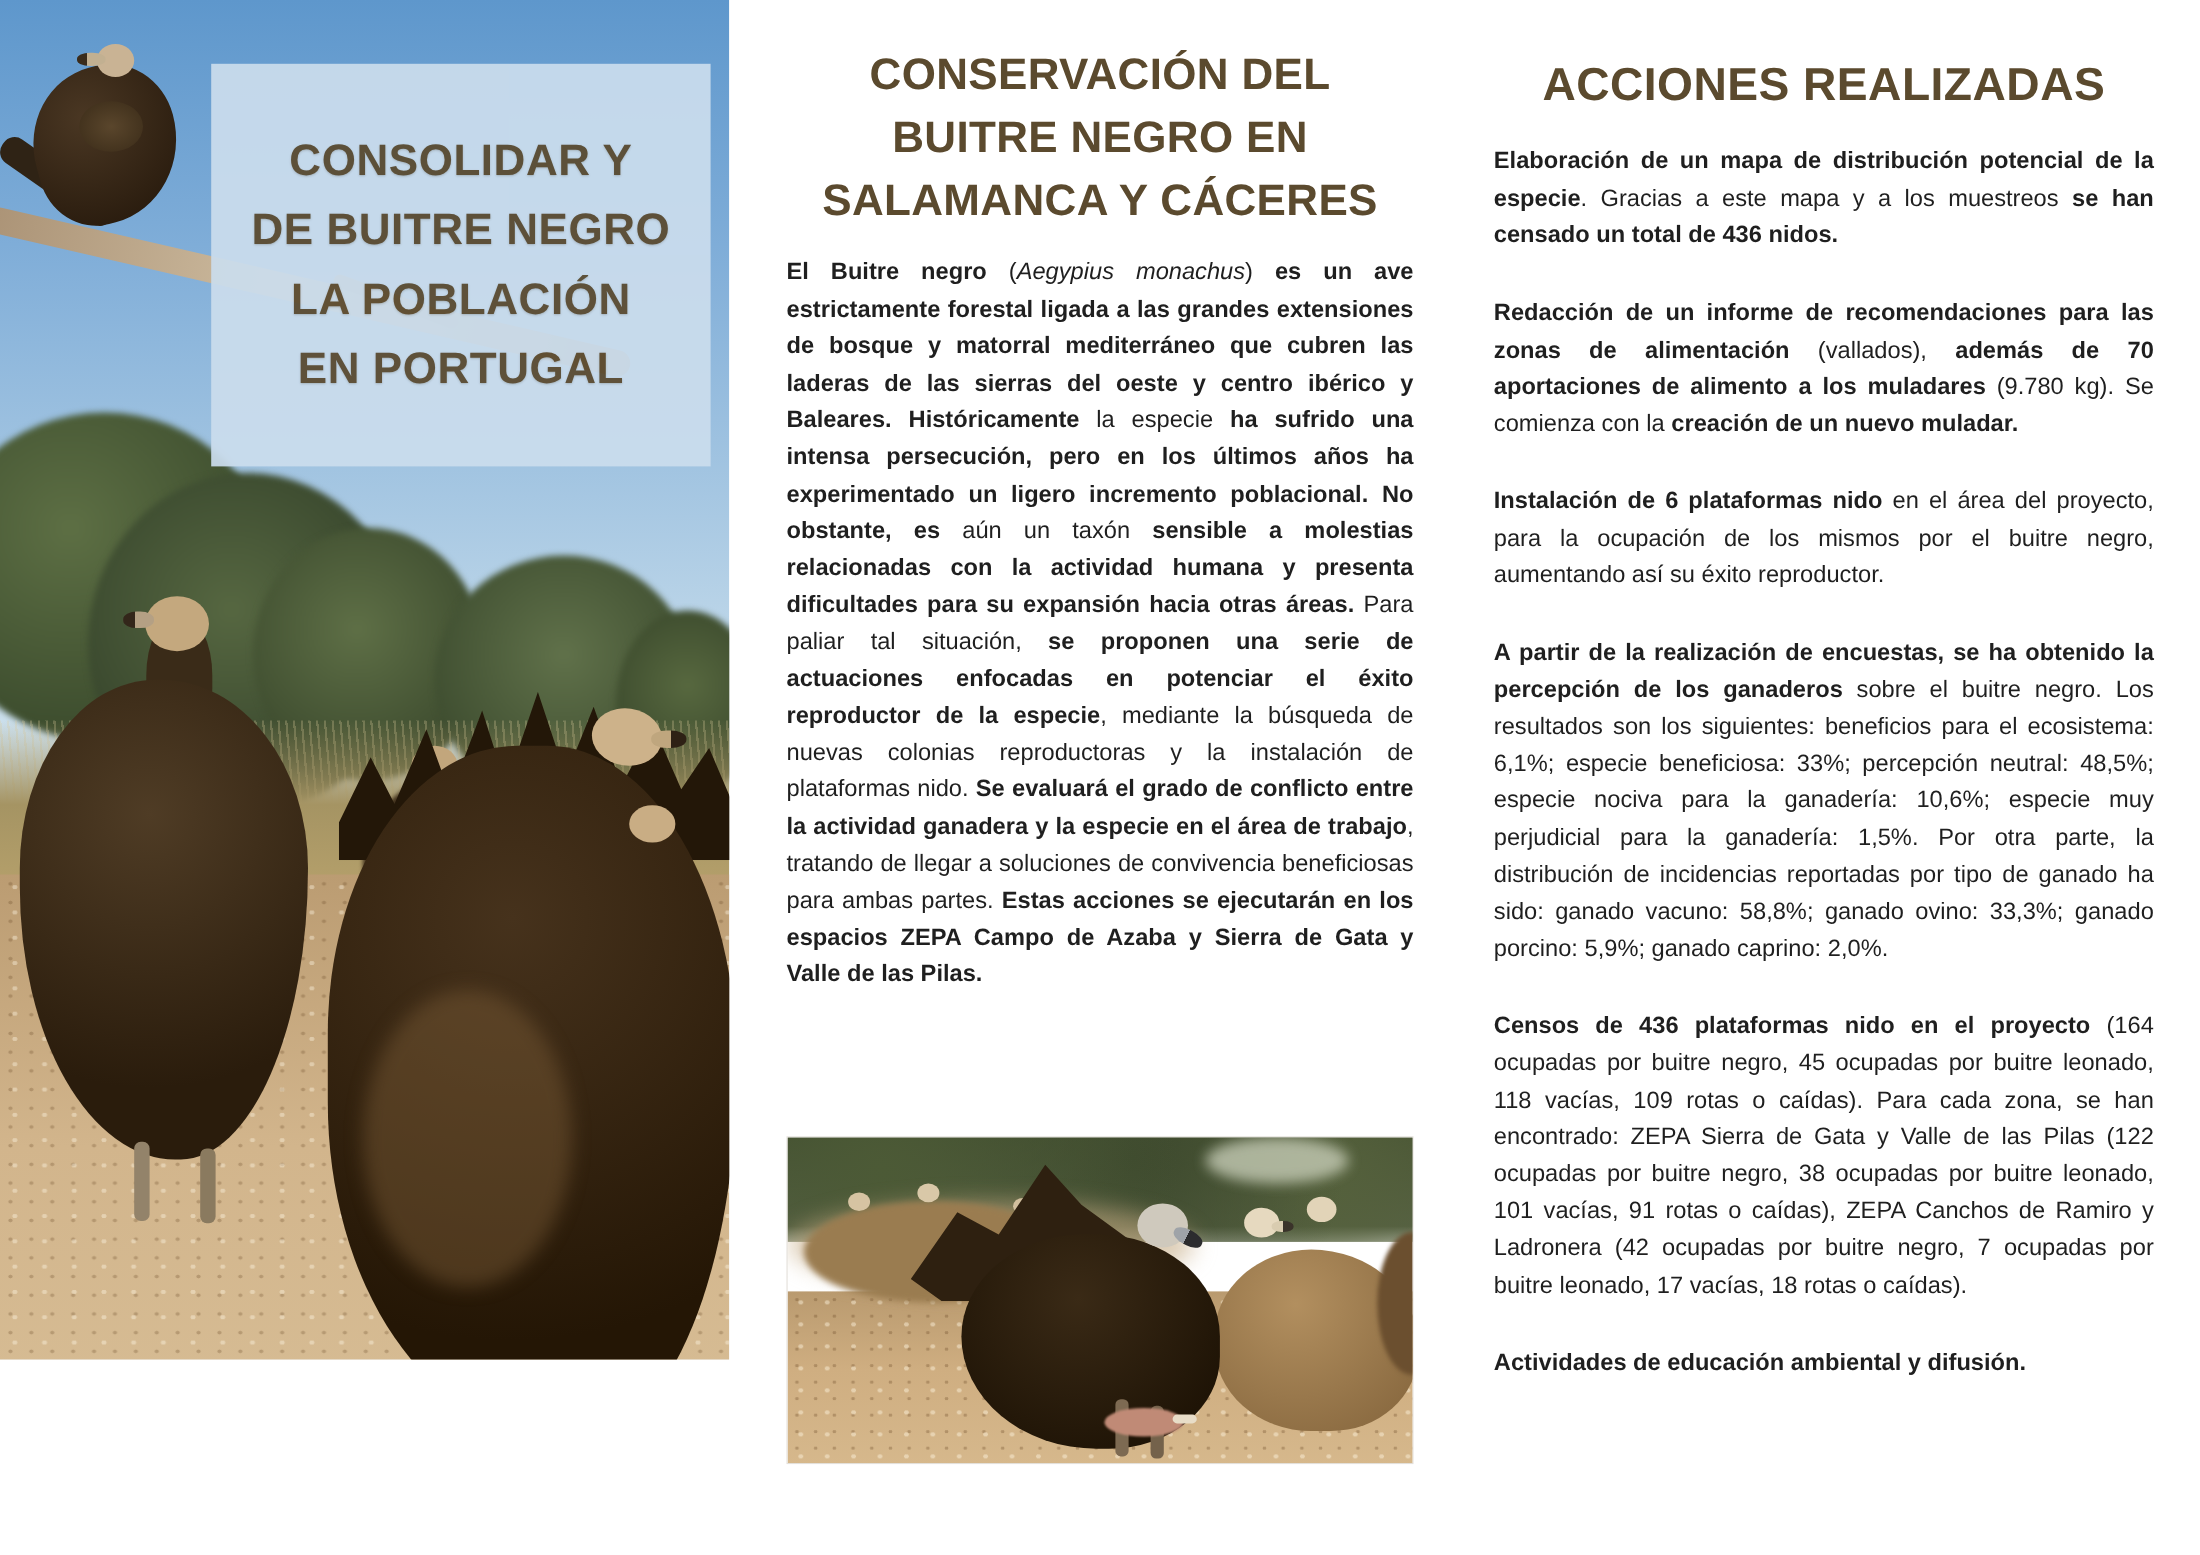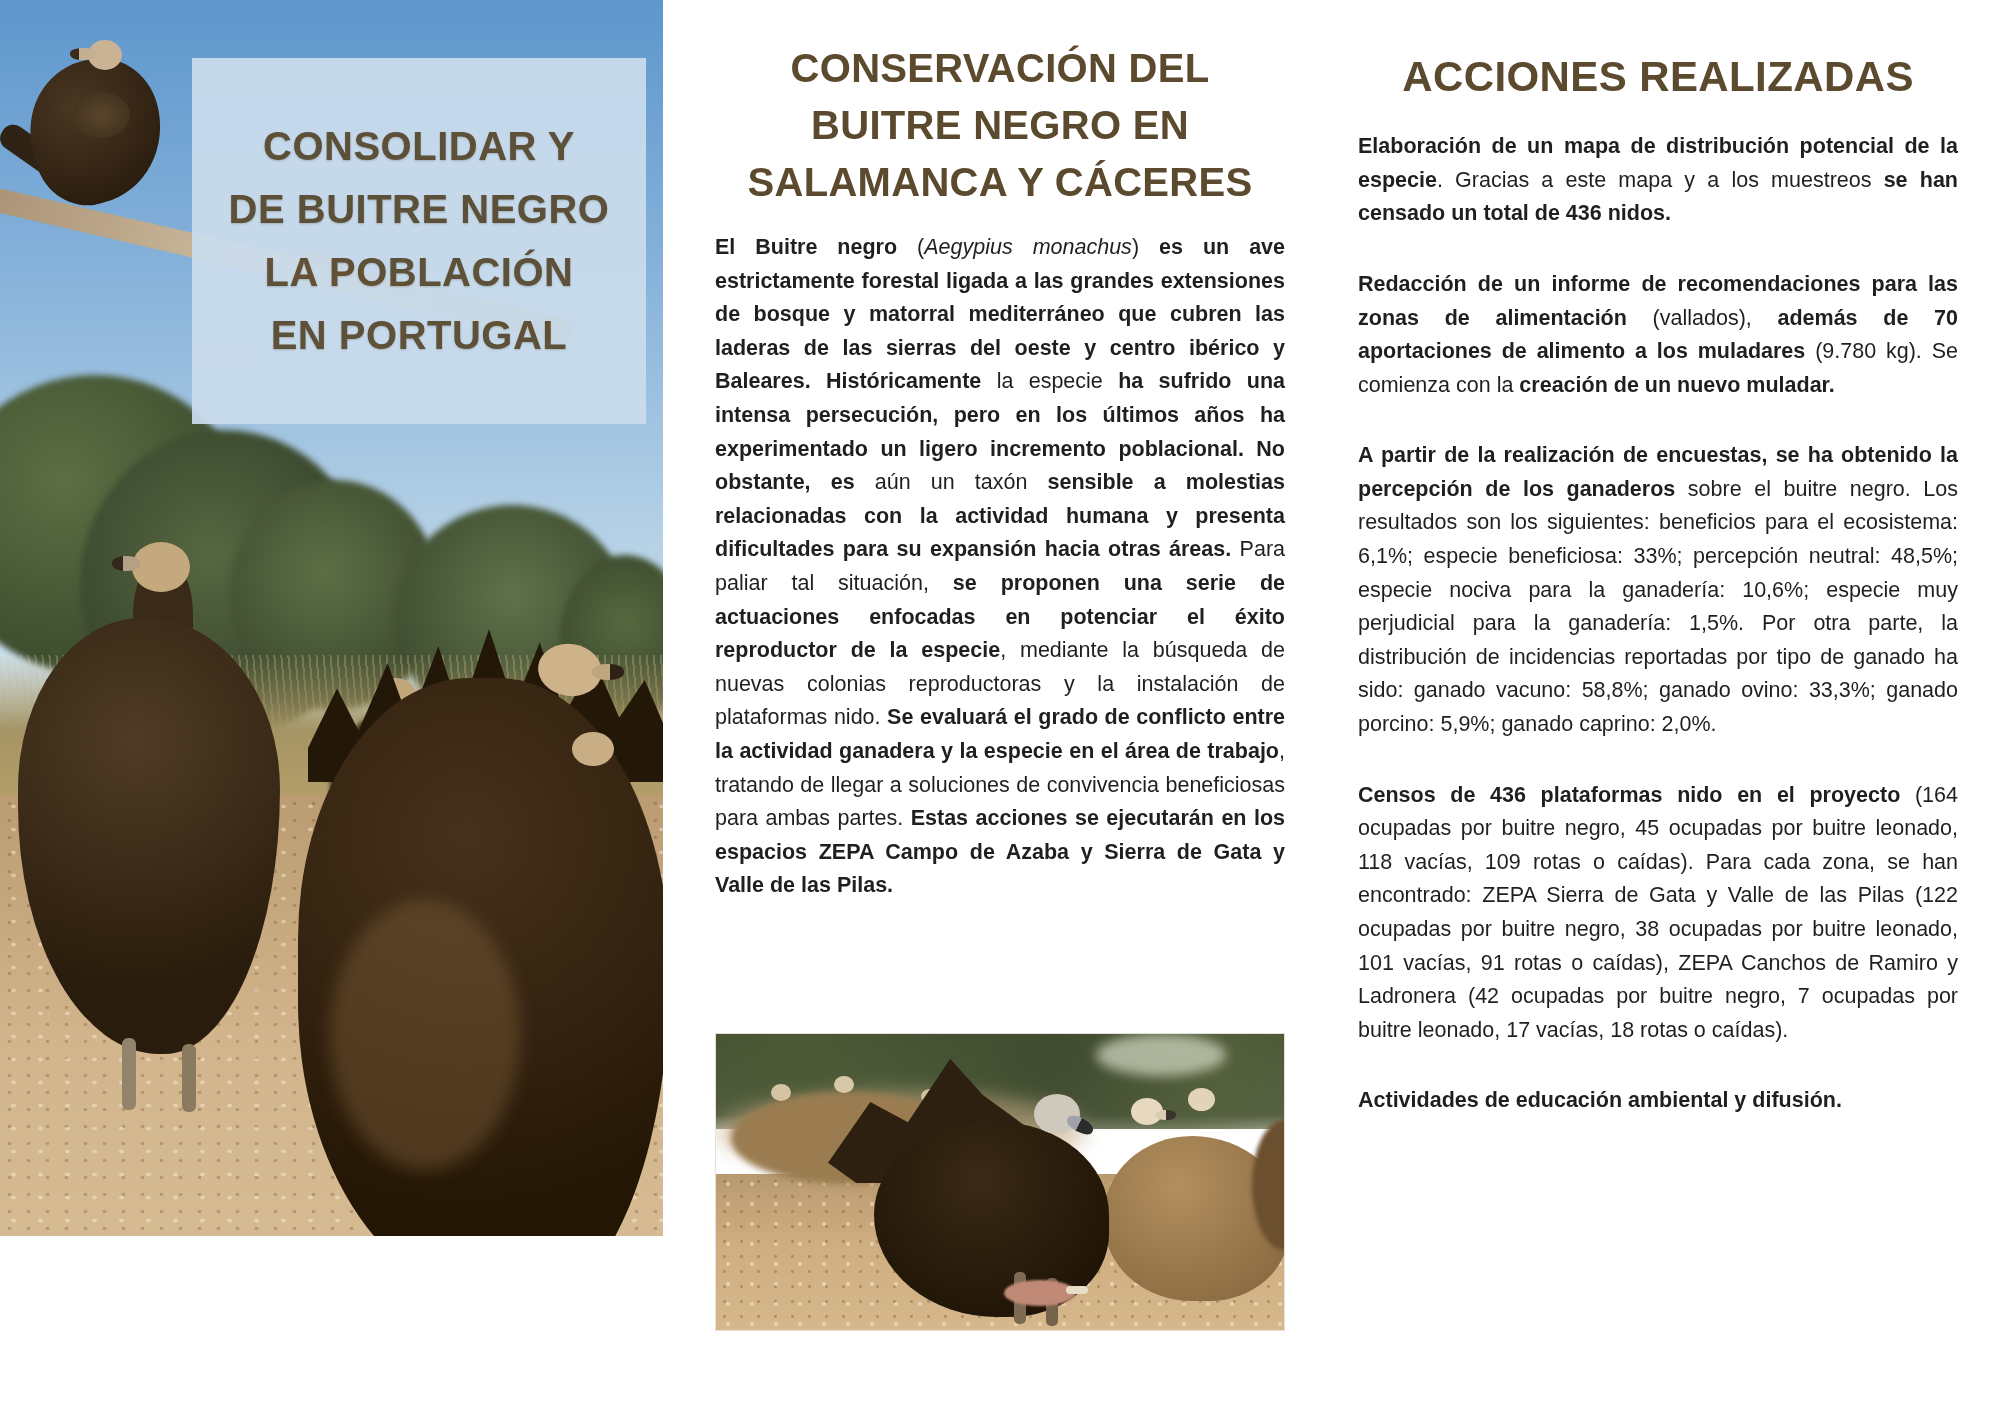--- a/index.html
+++ b/index.html
@@ -191,19 +191,20 @@
       <div class="mp-carcass"></div>
       <div class="mp-bone"></div>
     </div>
   </section>
 
   <section class="panel-right">
     <h1 class="right-title">ACCIONES REALIZADAS</h1>
     <div class="right-paras">
       <p class="body-text"><span class="run-bold">Elaboración de un mapa de distribución potencial de la especie</span><span class="run-regular">. Gracias a este mapa y a los muestreos </span><span class="run-bold">se han censado un total de 436 nidos.</span></p>
       <p class="body-text"><span class="run-bold">Redacción de un informe de recomendaciones para las zonas de alimentación </span><span class="run-regular">(vallados), </span><span class="run-bold">además de 70 aportaciones de alimento a los muladares </span><span class="run-regular">(9.780 kg). Se comienza con la </span><span class="run-bold">creación de un nuevo muladar.</span></p>
+      <p class="body-text"><span class="run-bold">Instalación de 6 plataformas nido </span><span class="run-regular">en el área del proyecto, para la ocupación de los mismos por el buitre negro, aumentando así su éxito reproductor.</span></p>
       <p class="body-text"><span class="run-bold">A partir de la realización de encuestas, se ha obtenido la percepción de los ganaderos </span><span class="run-regular">sobre el buitre negro. Los resultados son los siguientes: beneficios para el ecosistema: 6,1%; especie beneficiosa: 33%; percepción neutral: 48,5%; especie nociva para la ganadería: 10,6%; especie muy perjudicial para la ganadería: 1,5%. Por otra parte, la distribución de incidencias reportadas por tipo de ganado ha sido: ganado vacuno: 58,8%; ganado ovino: 33,3%; ganado porcino: 5,9%; ganado caprino: 2,0%.</span></p>
       <p class="body-text"><span class="run-bold">Censos de 436 plataformas nido en el proyecto </span><span class="run-regular">(164 ocupadas por buitre negro, 45 ocupadas por buitre leonado, 118 vacías, 109 rotas o caídas). Para cada zona, se han encontrado: ZEPA Sierra de Gata y Valle de las Pilas (122 ocupadas por buitre negro, 38 ocupadas por buitre leonado, 101 vacías, 91 rotas o caídas), ZEPA Canchos de Ramiro y Ladronera (42 ocupadas por buitre negro, 7 ocupadas por buitre leonado, 17 vacías, 18 rotas o caídas).</span></p>
       <p class="body-text"><span class="run-bold">Actividades de educación ambiental y difusión.</span></p>
     </div>
   </section>
 
 </div>
 
 </body></html>

